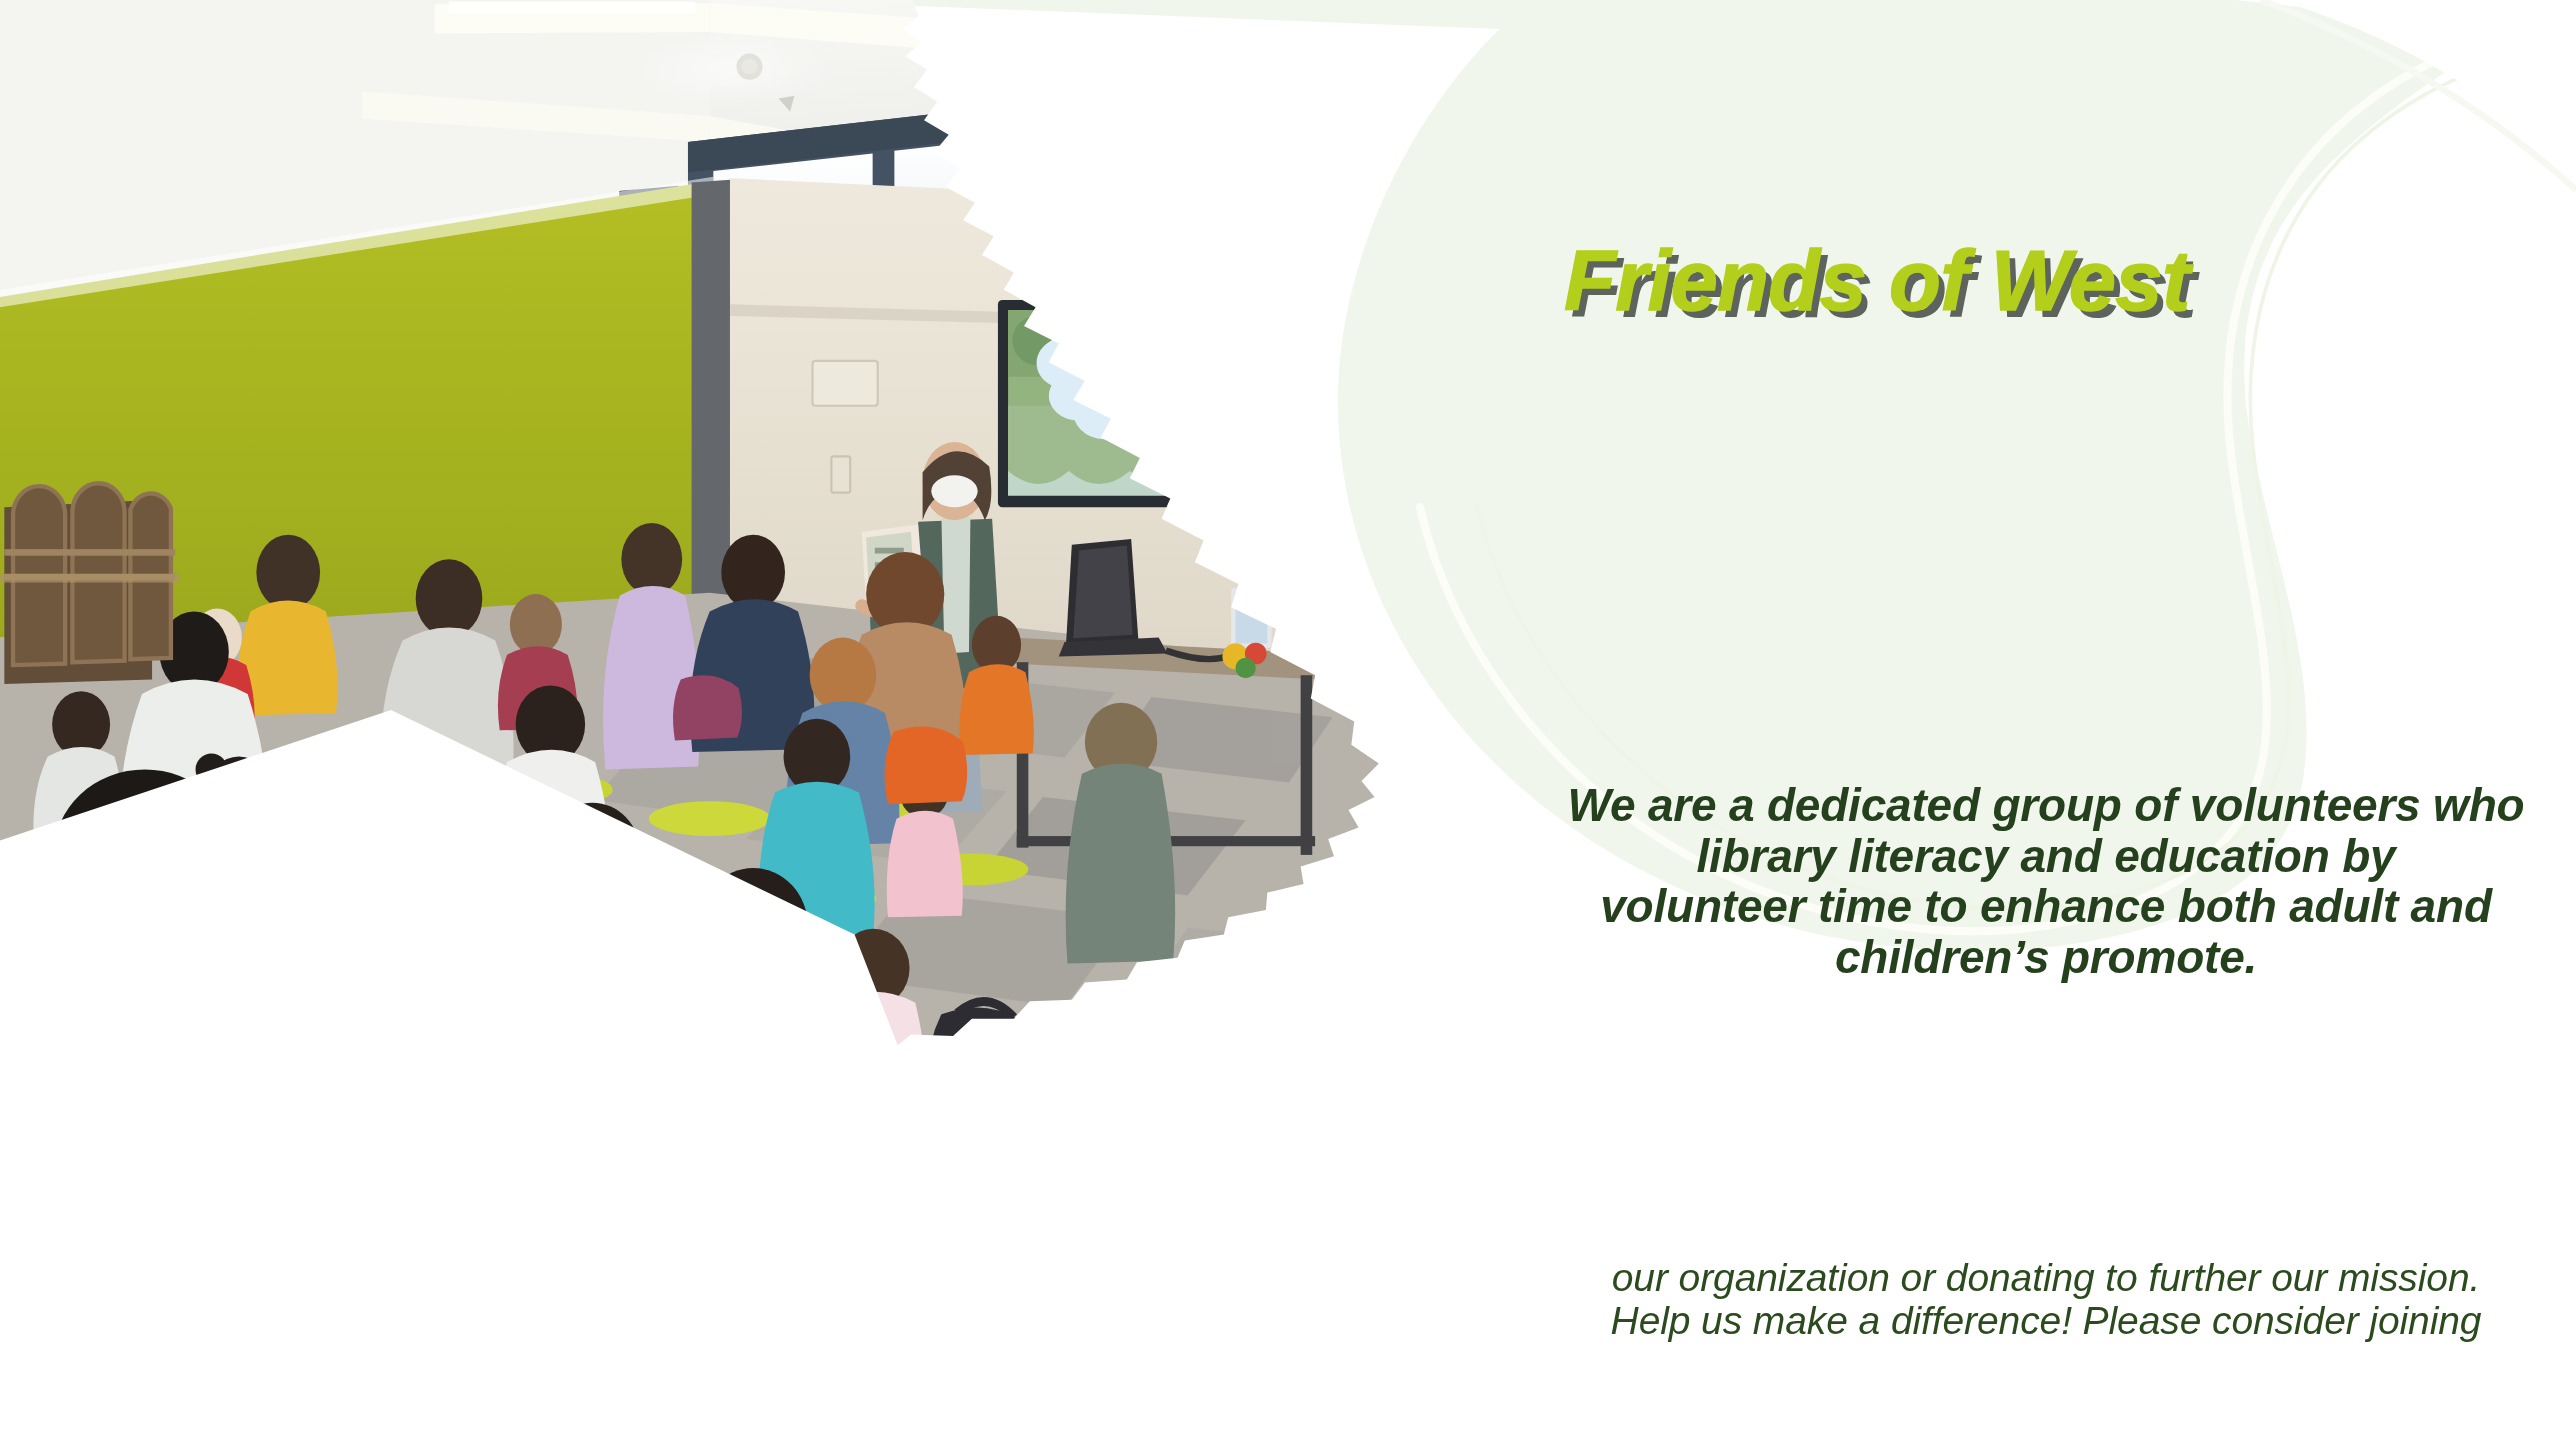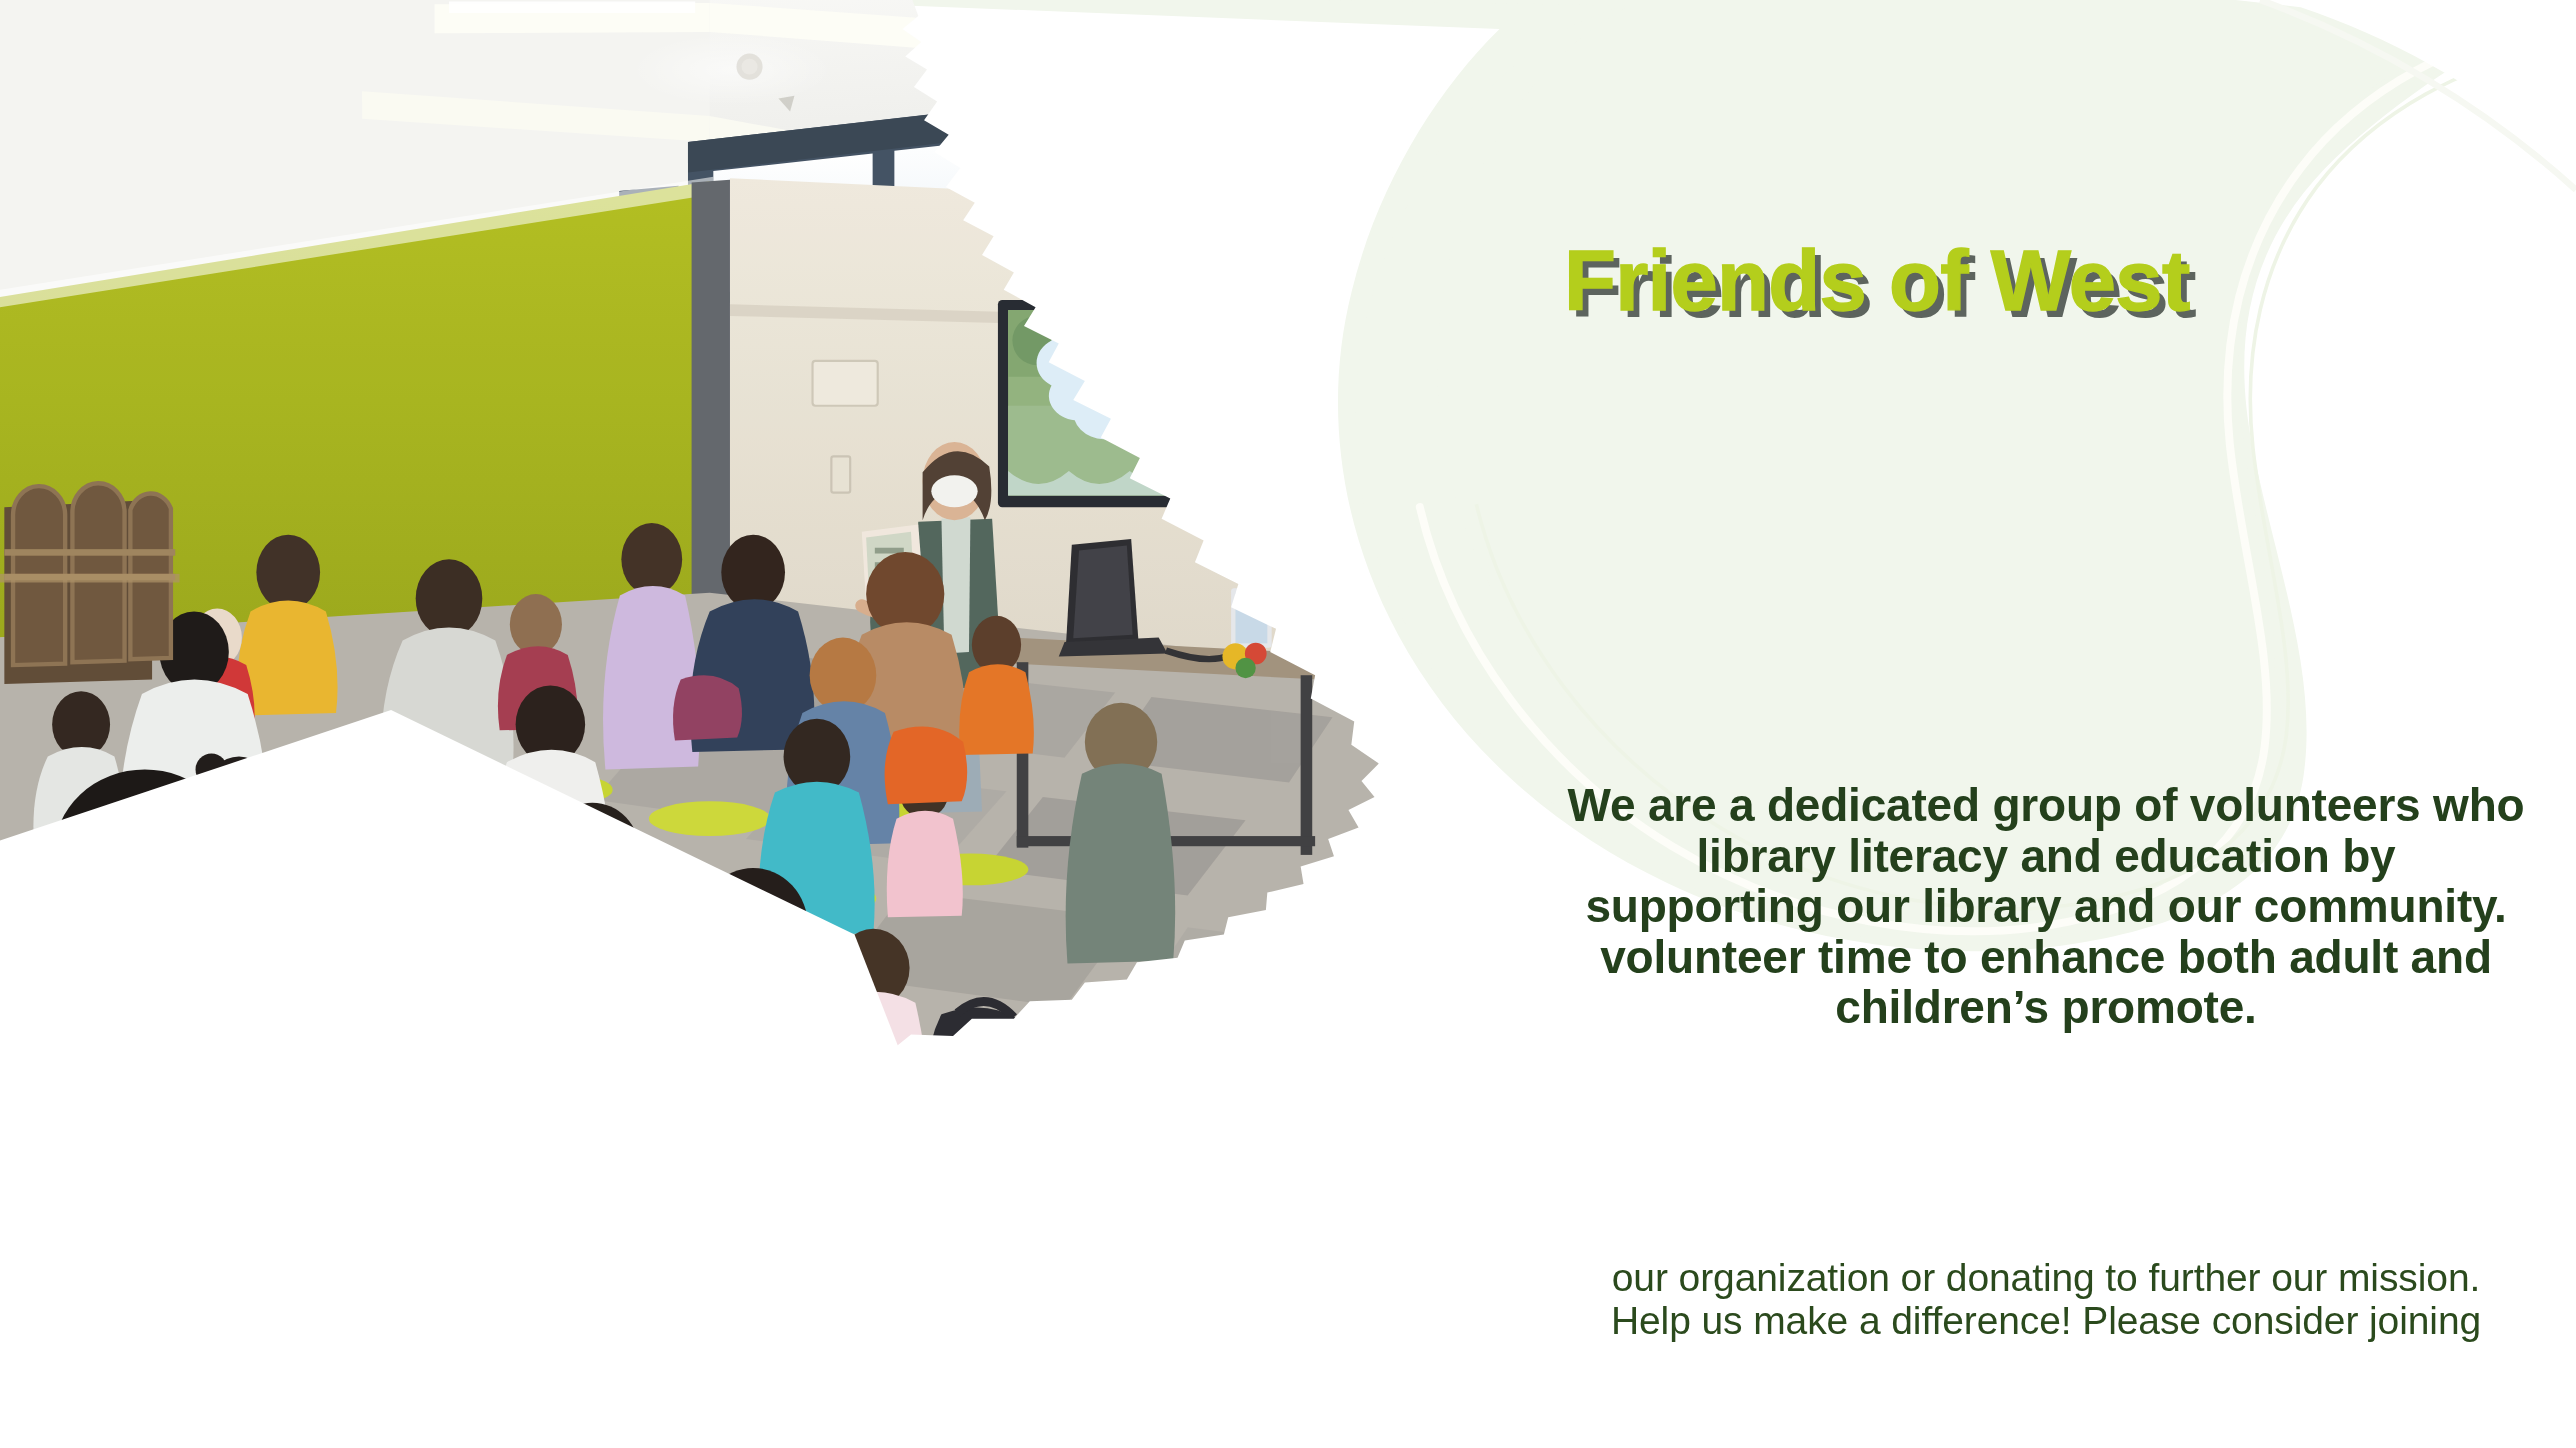--- a/index.html
+++ b/index.html
@@ -1,21 +1,21 @@
 <!DOCTYPE html>
 <html style="font-size:11.6px"><head>
 <meta charset="utf-8">
 <title>Friends of West Pearland Library</title>
 <style>
   html,body{margin:0;padding:0;background:#ffffff;}
   body{
     font-family:"Liberation Sans", sans-serif;
     width:2576px;height:1449px;overflow:hidden;position:relative;
   }
-  #slide{position:absolute;inset:0;width:2576px;height:1390px;background:#ffffff;overflow:hidden;}
+  #slide{position:absolute;inset:0;width:2576px;height:1390px;background:#ffffff;overflow:hidden;font-style:italic;}
 
   
   #bg-layer{position:absolute;inset:0;}
   #bg-layer svg{position:absolute;inset:0;width:2576px;height:1449px;display:block;}
 
   
   #photo-wrap{
     position:absolute;left:0;top:0;width:1557px;height:1449px;
   }
   #photo-svg{position:absolute;left:0;top:0;width:1557px;height:1449px;display:block;}
@@ -449,21 +449,20 @@
 
   <div id="text-col">
 
     <h1 class="headline">
       <span class="hl-line">Friends of West</span>
     </h1>
 
     <div class="mission">
       <span class="ms-line">We are a dedicated group of volunteers who</span>
       <span class="ms-line">library literacy and education by</span>
-      <span class="ms-line">supporting our library and our community.</span>
       <span class="ms-line">volunteer time to enhance both adult and</span>
       <span class="ms-line">children’s promote.</span>
     </div>
 
     <div class="cta">
       <span class="ct-line">our organization or donating to further our mission.</span>
       <span class="ct-line">Help us make a difference! Please consider joining</span>
     </div>
 
   </div>

